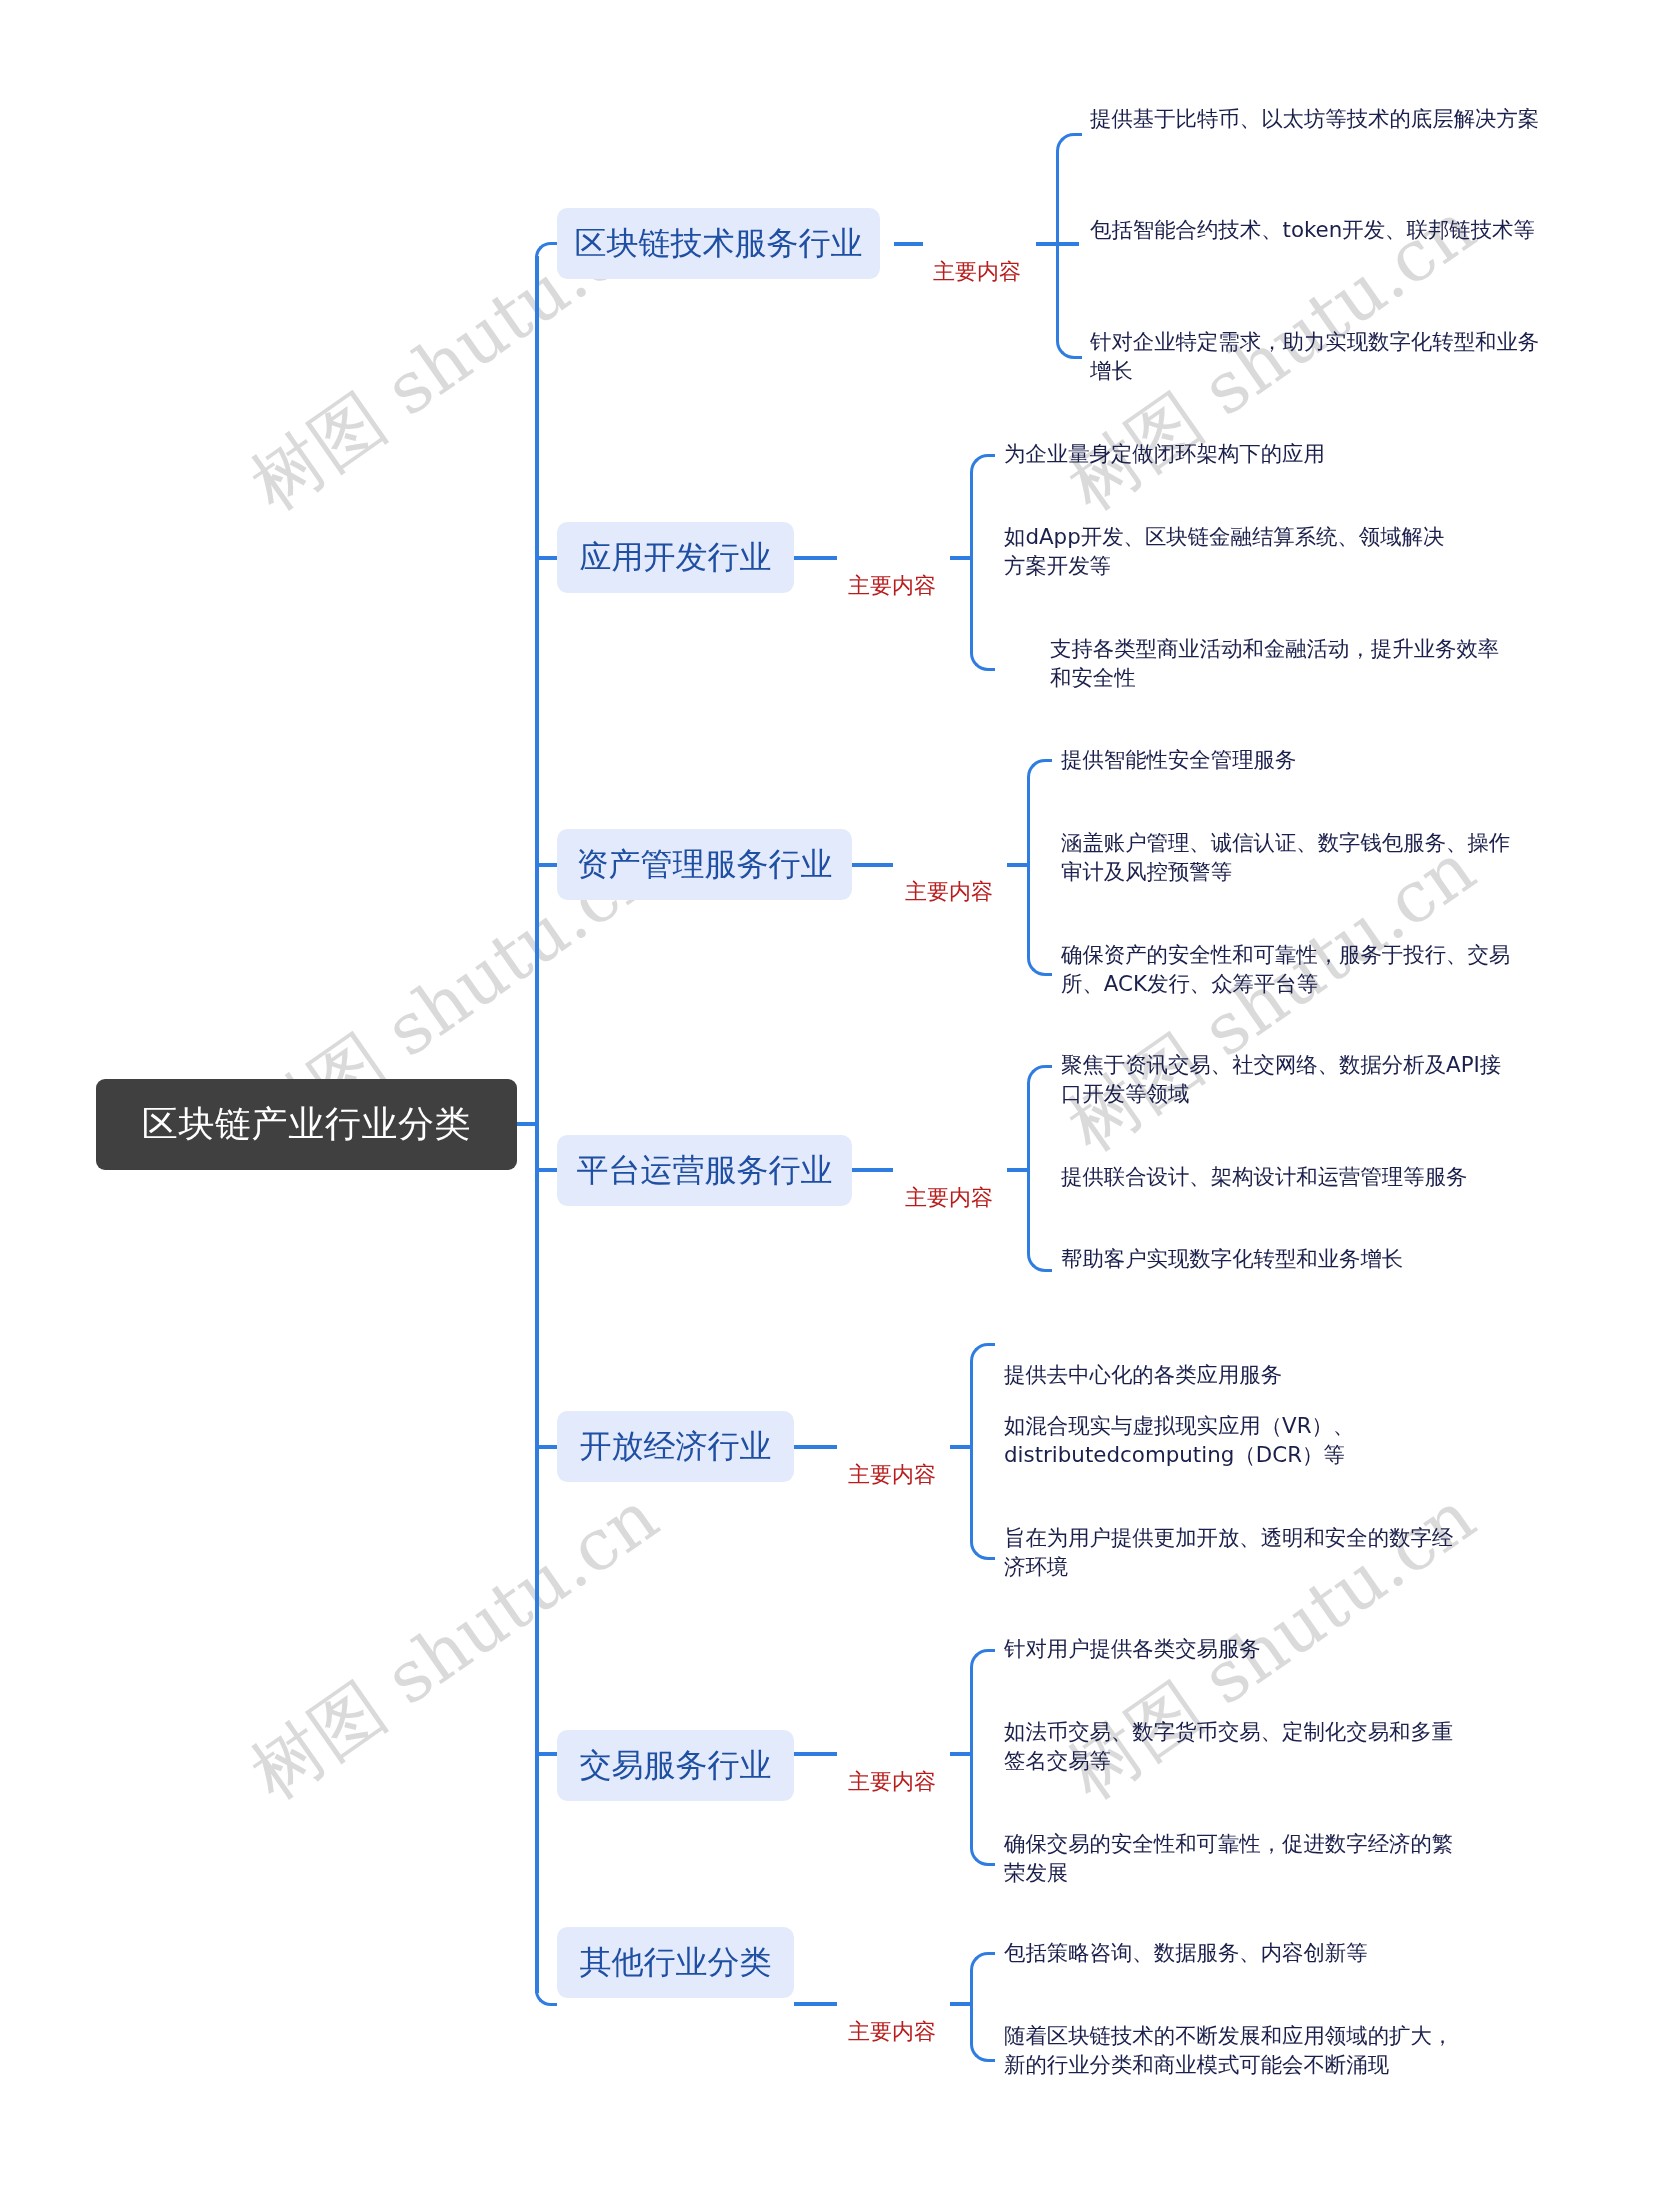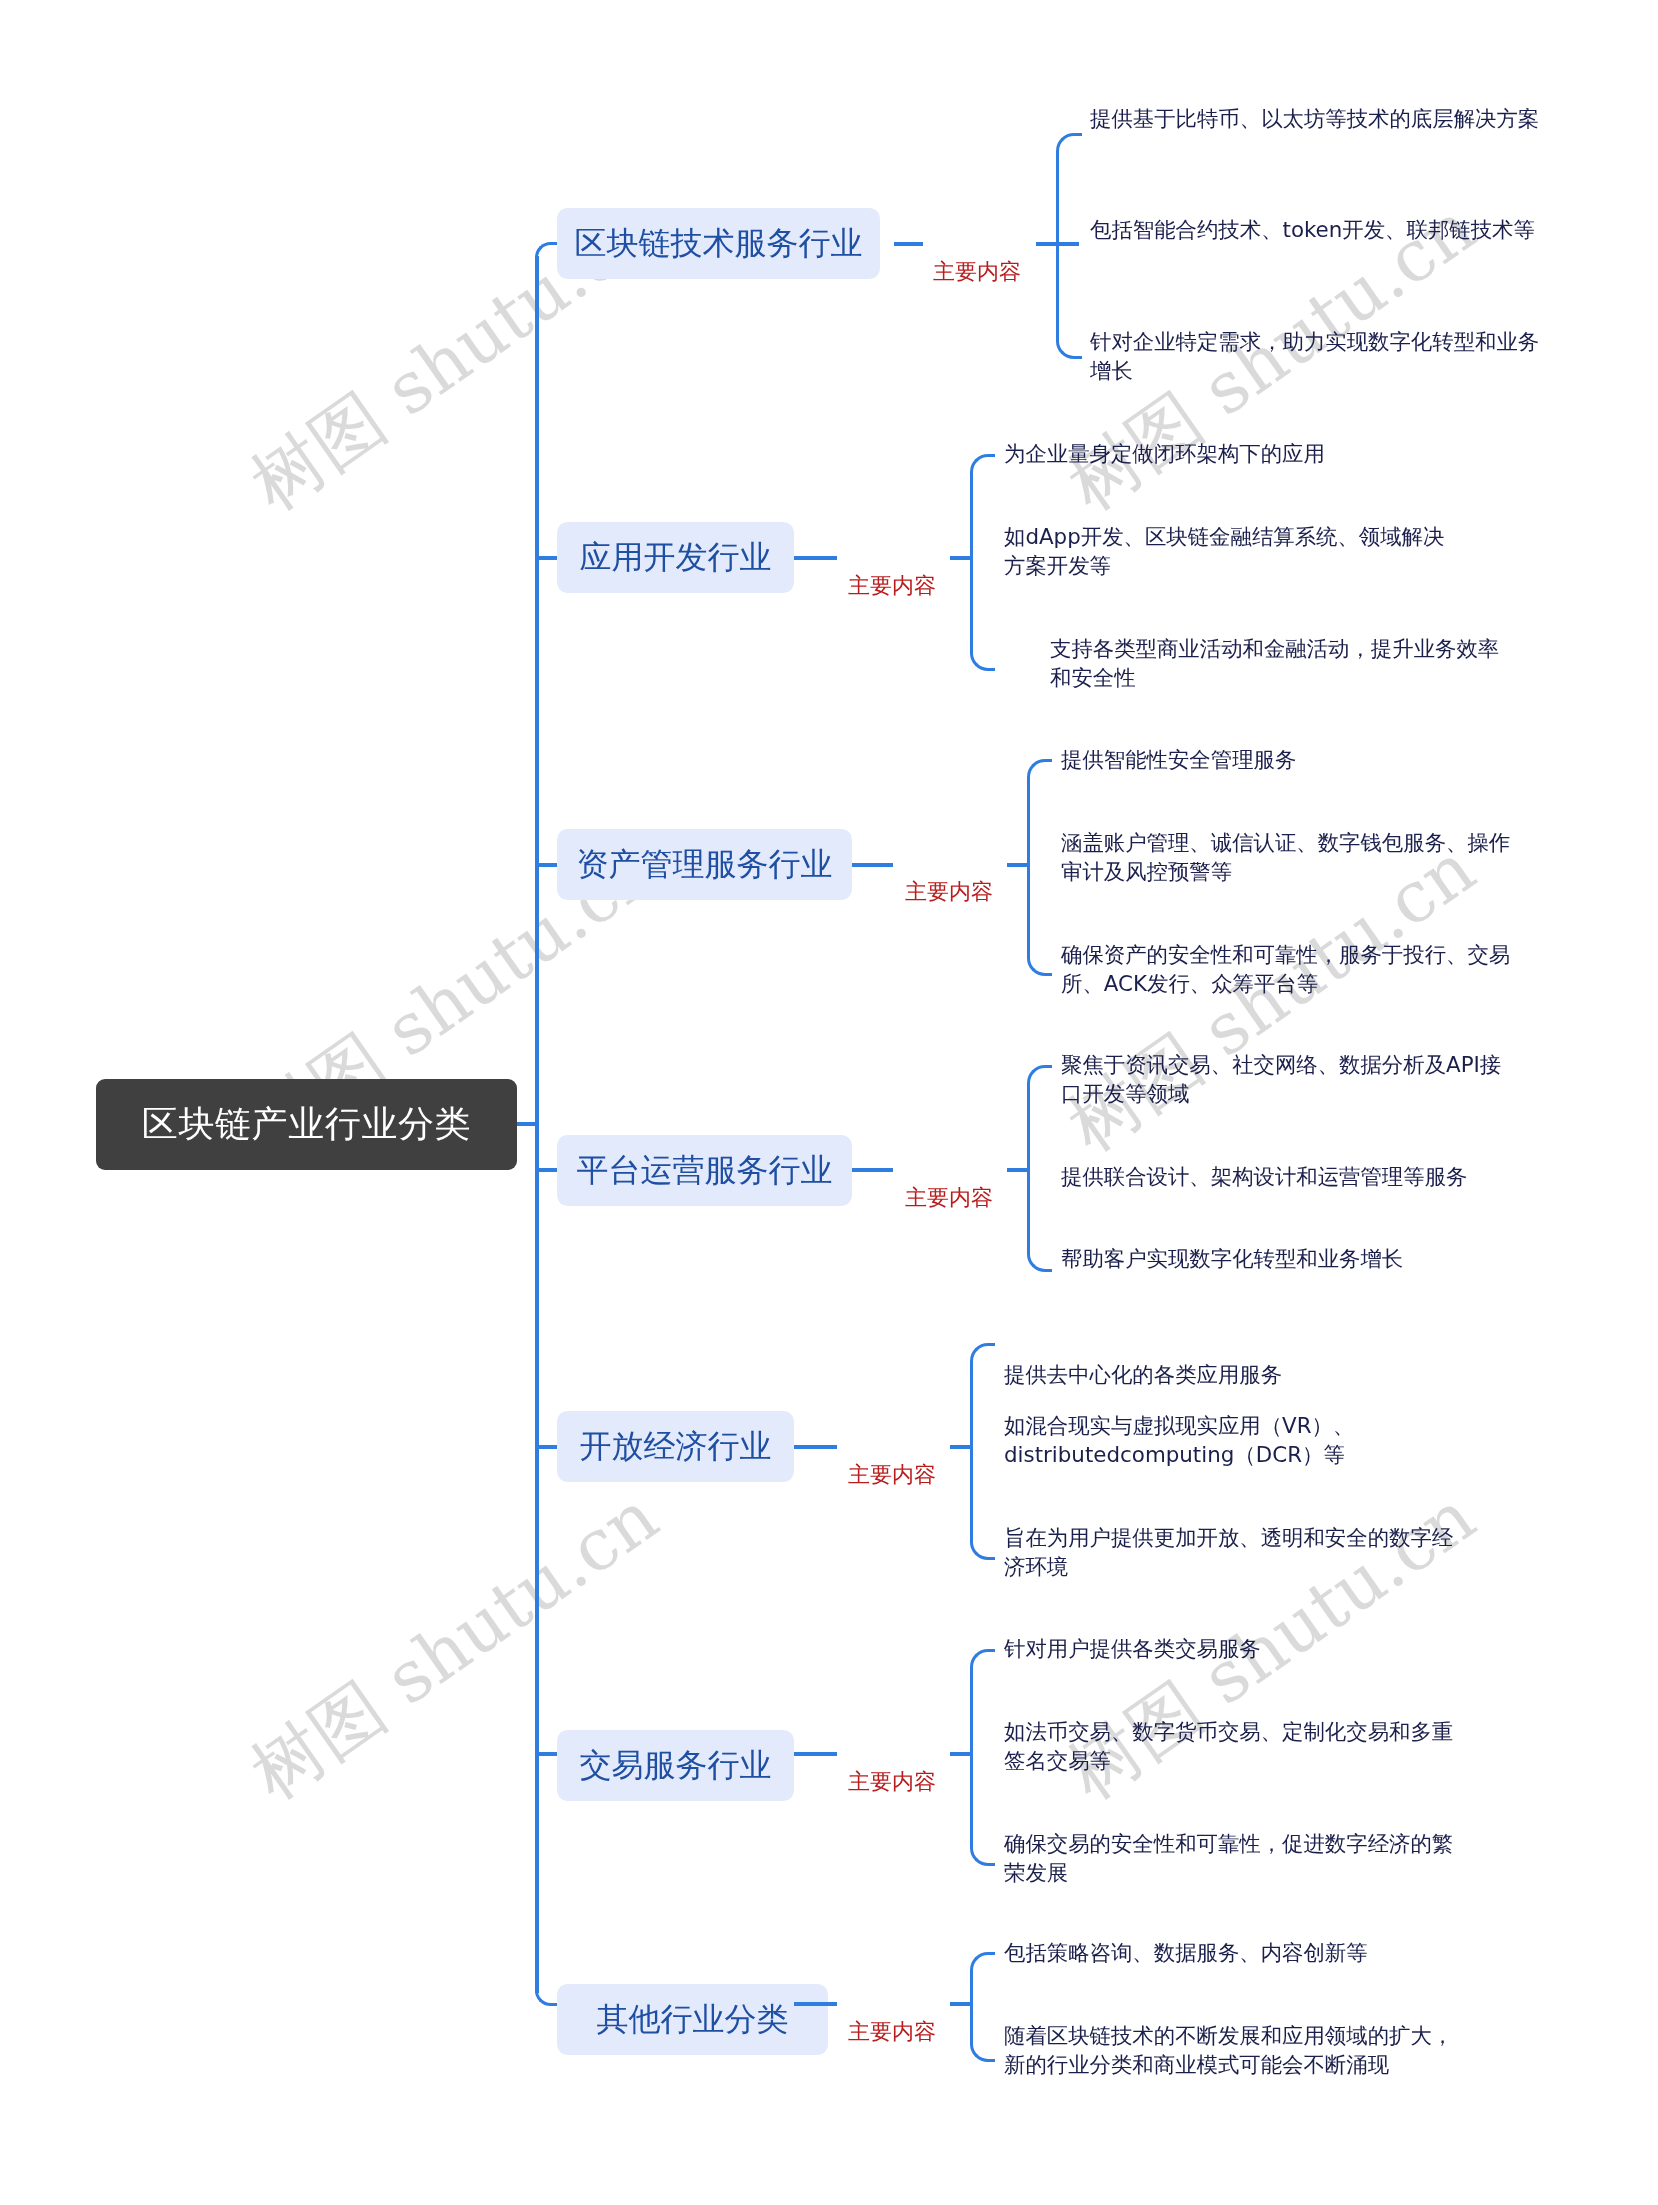--- a/index.html
+++ b/index.html
@@ -102,21 +102,21 @@
   <span>交易服务行业</span>
 </div>
 <div class="line" style="left:794px;top:1752px;width:43px;height:3.9px;"></div>
 <div class="lbl" style="left:848px;top:1754px;">主要内容</div>
 <div class="line" style="left:950px;top:1752px;width:23px;height:3.9px;"></div>
 <div class="curve" style="left:970px;top:1649px;width:22px;height:211px;border-right:none;border-radius:18px 0 0 18px;"></div>
 <div class="leaf" style="left:1004px;top:1634px;">针对用户提供各类交易服务</div>
 <div class="leaf" style="left:1004px;top:1717px;">如法币交易、数字货币交易、定制化交易和多重签名交易等</div>
 <div class="leaf" style="left:1004px;top:1829px;">确保交易的安全性和可靠性，促进数字经济的繁荣发展</div>
 
-<div class="l1" style="left:557px;top:1984px;width:271px;">
+<div class="l1" style="left:557px;top:1927px;width:237px;">
   <span>其他行业分类</span>
 </div>
 <div class="line" style="left:794px;top:2002px;width:43px;height:3.9px;"></div>
 <div class="lbl" style="left:848px;top:2004px;">主要内容</div>
 <div class="line" style="left:950px;top:2002px;width:23px;height:3.9px;"></div>
 <div class="curve" style="left:970px;top:1952px;width:22px;height:104px;border-right:none;border-radius:18px 0 0 18px;"></div>
 <div class="leaf" style="left:1004px;top:1938px;">包括策略咨询、数据服务、内容创新等</div>
 <div class="leaf" style="left:1004px;top:2021px;">随着区块链技术的不断发展和应用领域的扩大，新的行业分类和商业模式可能会不断涌现</div>
 
 

